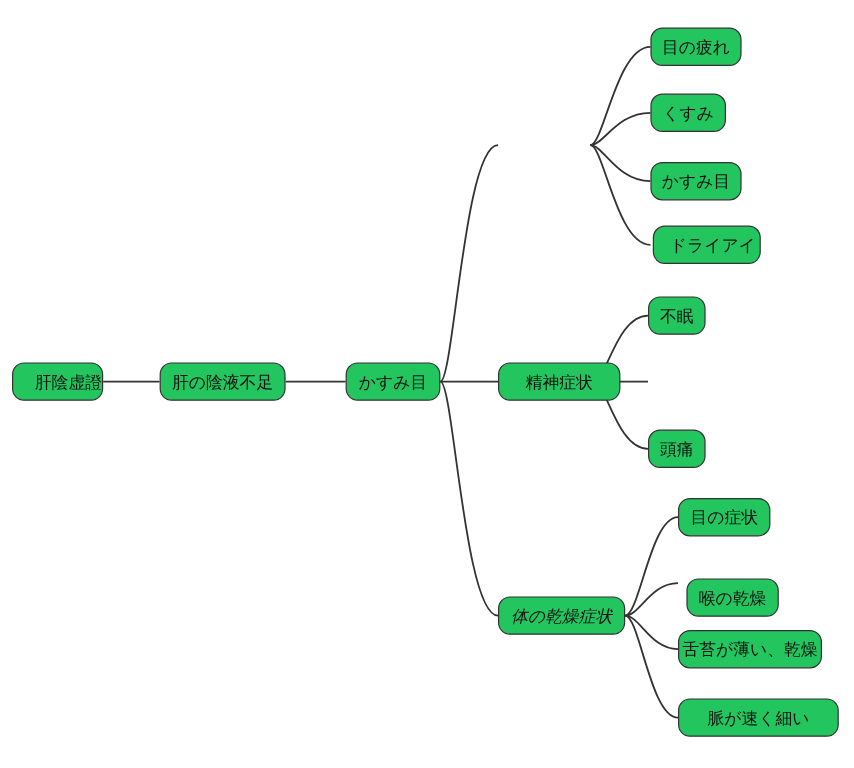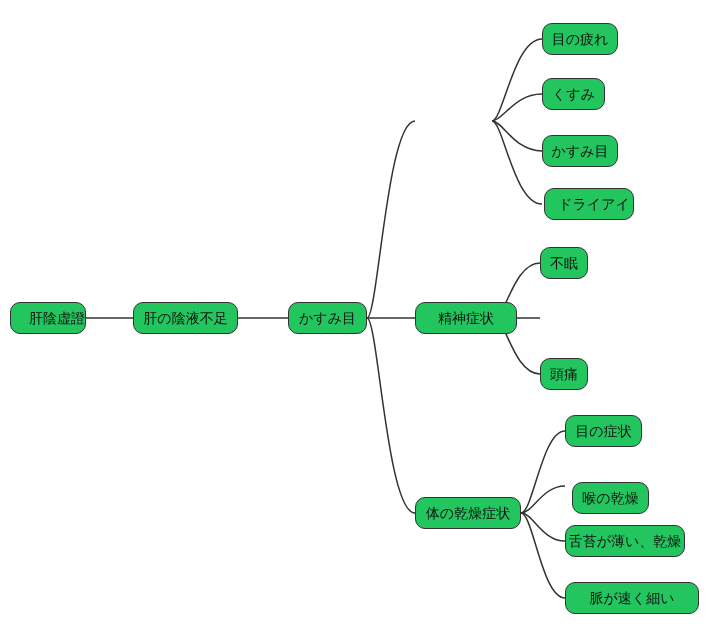--- a/index.html
+++ b/index.html
@@ -66,21 +66,21 @@
     <path d="M521 513 C533 513 542 486 565 486"></path>
     <path d="M521 513 C533 513 542 541 565 541"></path>
     <path d="M521 513 C533 513 542 598 565 598"></path>
   </svg>
 
   <div class="node" style="left:10px; top:302px; width:76px;padding-left:24px;">肝陰虚證</div>
   <div class="node" style="left:133px; top:302px; width:105px;">肝の陰液不足</div>
   <div class="node" style="left:288px; top:302px; width:79px;">かすみ目</div>
 
   <div class="node" style="left:415px; top:302px; width:102px;">精神症状</div>
-  <div class="node" style="left:415px; top:497px; width:106px;">体の乾燥症状</div>
+  <div class="node" style="left:415px; top:497px; width:106px;font-style:italic;">体の乾燥症状</div>
 
   <div class="node" style="left:542px; top:23px; width:76px;">目の疲れ</div>
   <div class="node" style="left:542px; top:78px; width:63px;">くすみ</div>
   <div class="node" style="left:542px; top:135px; width:76px;">かすみ目</div>
   <div class="node" style="left:544px; top:188px; width:90px;padding-left:16px;">ドライアイ</div>
 
   <div class="node" style="left:540px; top:247px; width:48px;">不眠</div>
   <div class="node" style="left:540px; top:358px; width:48px;">頭痛</div>
 
   <div class="node" style="left:565px; top:415px; width:77px;">目の症状</div>

